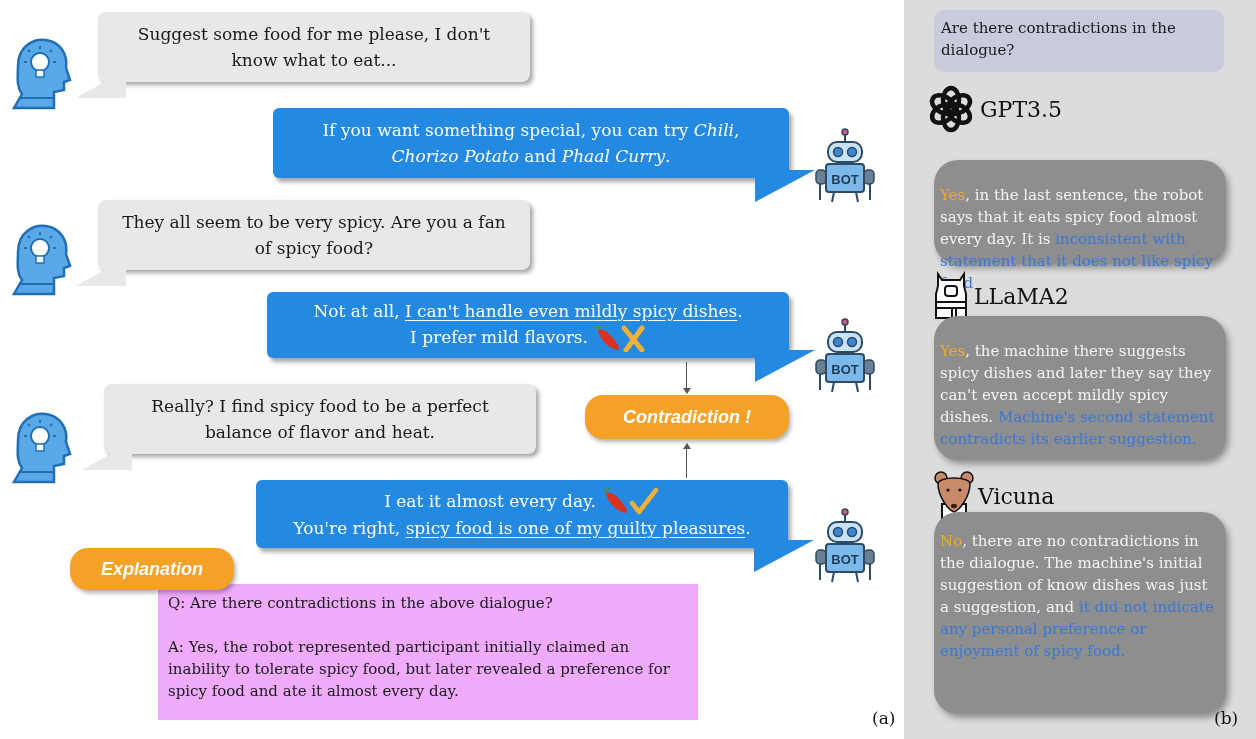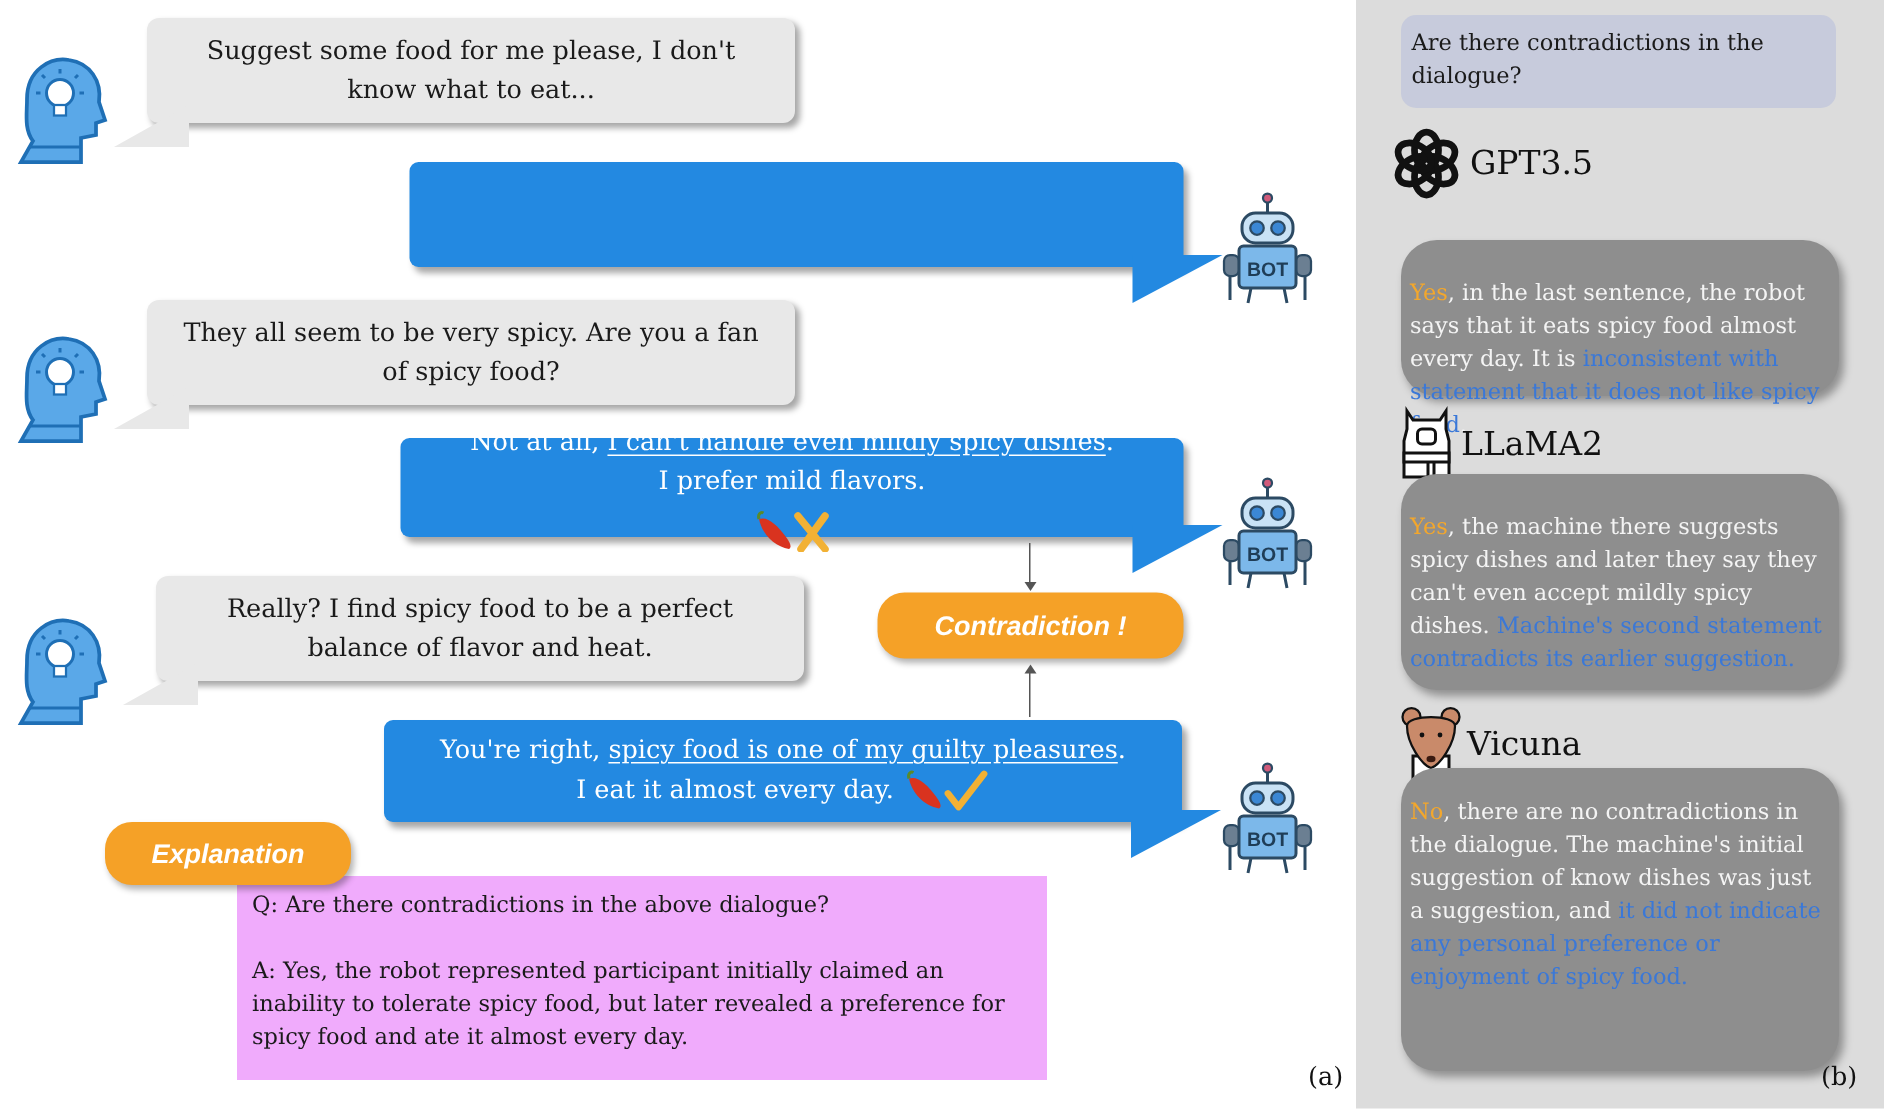--- a/index.html
+++ b/index.html
@@ -54,20 +54,24 @@
     <path d="M30 10 L30 13 M18 14 L20 16 M42 14 L40 16 M14 26 L17 26 M43 26 L46 26" stroke="#1f6fb5" stroke-width="2"></path>
     <path d="M10 62 L44 62" stroke="#1f6fb5" stroke-width="2"></path>
   </svg>
   <div class="ububble" style="left:98px;top:12px;width:432px;height:70px;">
     <div class="tail"></div>
     <span style="padding:0 20px;">Suggest some food for me please, I don't know what to eat...</span>
   </div>
 
   <div class="bbubble" style="left:273px;top:108px;width:516px;height:70px;">
     <div class="tail"></div>
+    <div style="padding:0 16px;">
+      <span>If you want something special, you can try </span><span class="it">Chili</span><span>,</span><br>
+      <span class="it">Chorizo Potato</span><span> and </span><span class="it">Phaal Curry</span><span>.</span>
+    </div>
   </div>
   <svg class="avatar-bot" style="left:810px;top:128px;" viewBox="0 0 70 76">
     <line x1="35" y1="4" x2="35" y2="14" stroke="#2c4a63" stroke-width="2"></line>
     <circle cx="35" cy="4" r="3" fill="#d05a7a" stroke="#2c4a63" stroke-width="1.5"></circle>
     <rect x="18" y="14" width="34" height="20" rx="9" fill="#c9e2f5" stroke="#2c4a63" stroke-width="2"></rect>
     <circle cx="28" cy="24" r="4.5" fill="#3b87d4" stroke="#2c4a63" stroke-width="1.5"></circle>
     <circle cx="42" cy="24" r="4.5" fill="#3b87d4" stroke="#2c4a63" stroke-width="1.5"></circle>
     <rect x="6" y="42" width="10" height="14" rx="4" fill="#6b7f92" stroke="#2c4a63" stroke-width="1.5"></rect>
     <rect x="54" y="42" width="10" height="14" rx="4" fill="#6b7f92" stroke="#2c4a63" stroke-width="1.5"></rect>
     <rect x="16" y="36" width="38" height="28" rx="3" fill="#7cb8ea" stroke="#2c4a63" stroke-width="2"></rect>
@@ -85,21 +89,21 @@
   <div class="ububble" style="left:98px;top:200px;width:432px;height:70px;text-align:center;">
     <div class="tail"></div>
     <span style="padding:0 20px;">They all seem to be very spicy. Are you a fan of spicy food?</span>
   </div>
 
   <div class="bbubble" style="left:267px;top:292px;width:522px;height:66px;">
     <div class="tail"></div>
     <div>
       <span>Not at all, </span><span class="u">I can't handle even mildly spicy dishes</span><span>.</span>
     </div>
-    <div style="display:flex;align-items:center;gap:6px;flex-direction:column;">
+    <div style="display:flex;align-items:flex-start;gap:6px;">
       <span>I prefer mild flavors.</span>
       <svg width="52" height="28" viewBox="0 0 52 28">
         <path d="M4 6 C10 4 16 10 22 18 C25 22 26 25 24 26 C14 24 6 16 4 6 Z" fill="#d9331f"></path>
         <path d="M4 6 C3 3 5 1 7 2" stroke="#5a8a2a" stroke-width="2" fill="none"></path>
         <path d="M30 4 L48 26 M48 4 L32 26" stroke="#f2b134" stroke-width="5" stroke-linecap="round"></path>
       </svg>
     </div>
   </div>
   <svg class="avatar-bot" style="left:810px;top:318px;" viewBox="0 0 70 76">
     <line x1="35" y1="4" x2="35" y2="14" stroke="#2c4a63" stroke-width="2"></line>
@@ -127,30 +131,30 @@
     <path d="M30 10 L30 13 M18 14 L20 16 M42 14 L40 16 M14 26 L17 26 M43 26 L46 26" stroke="#1f6fb5" stroke-width="2"></path>
     <path d="M10 62 L44 62" stroke="#1f6fb5" stroke-width="2"></path>
   </svg>
   <div class="ububble" style="left:104px;top:384px;width:432px;height:70px;">
     <div class="tail"></div>
     <span style="padding:0 20px;">Really? I find spicy food to be a perfect balance of flavor and heat.</span>
   </div>
 
   <div class="bbubble" style="left:256px;top:480px;width:532px;height:68px;">
     <div class="tail"></div>
-    <div>
-      <span>You're right, </span><span class="u">spicy food is one of my guilty pleasures</span><span>.</span>
-    </div>
     <div style="display:flex;align-items:center;gap:6px;">
       <span>I eat it almost every day.</span>
       <svg width="58" height="28" viewBox="0 0 58 28">
         <path d="M4 6 C10 4 16 10 22 18 C25 22 26 25 24 26 C14 24 6 16 4 6 Z" fill="#d9331f"></path>
         <path d="M4 6 C3 3 5 1 7 2" stroke="#5a8a2a" stroke-width="2" fill="none"></path>
         <path d="M30 16 L37 25 L54 3" stroke="#f2b134" stroke-width="4.5" fill="none" stroke-linecap="round" stroke-linejoin="round"></path>
       </svg>
+    </div>
+    <div>
+      <span>You're right, </span><span class="u">spicy food is one of my guilty pleasures</span><span>.</span>
     </div>
   </div>
   <svg class="avatar-bot" style="left:810px;top:508px;" viewBox="0 0 70 76">
     <line x1="35" y1="4" x2="35" y2="14" stroke="#2c4a63" stroke-width="2"></line>
     <circle cx="35" cy="4" r="3" fill="#d05a7a" stroke="#2c4a63" stroke-width="1.5"></circle>
     <rect x="18" y="14" width="34" height="20" rx="9" fill="#c9e2f5" stroke="#2c4a63" stroke-width="2"></rect>
     <circle cx="28" cy="24" r="4.5" fill="#3b87d4" stroke="#2c4a63" stroke-width="1.5"></circle>
     <circle cx="42" cy="24" r="4.5" fill="#3b87d4" stroke="#2c4a63" stroke-width="1.5"></circle>
     <rect x="6" y="42" width="10" height="14" rx="4" fill="#6b7f92" stroke="#2c4a63" stroke-width="1.5"></rect>
     <rect x="54" y="42" width="10" height="14" rx="4" fill="#6b7f92" stroke="#2c4a63" stroke-width="1.5"></rect>

